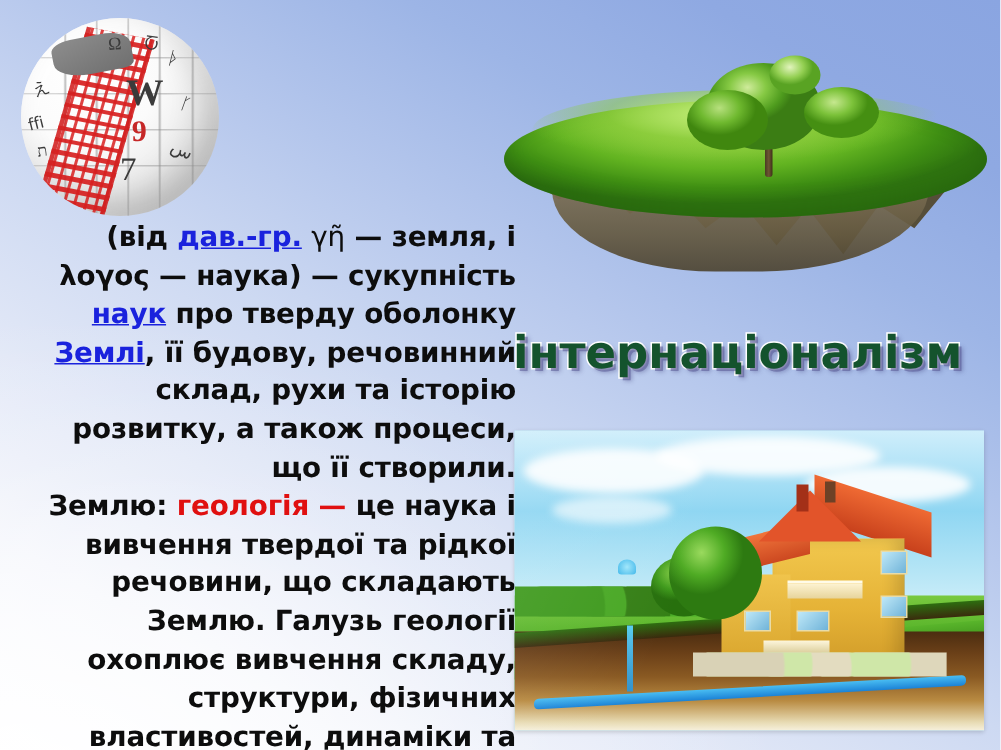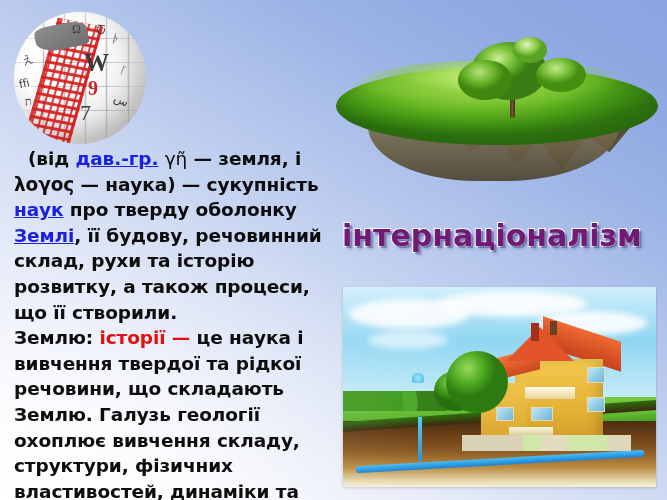--- a/index.html
+++ b/index.html
@@ -224,21 +224,21 @@
                 background: radial-gradient(45% 45% at 40% 30%, #e2f4bd 0%, #93cf52 60%, #59a323 100%); }
 
   
   .intern {
     position: absolute;
     left: 342px;
     top: 218px;
     font-size: 30px;
     font-weight: 700;
     font-family: "DejaVu Sans", sans-serif;
-    color: #701a75;
+    color: #14532d;
     -webkit-text-stroke: 2px #ffffff;
     paint-order: stroke fill;
     text-shadow: 2px 2px 0 rgba(90,90,150,0.55), 3px 3px 3px rgba(60,60,120,0.35);
     white-space: nowrap;
     letter-spacing: 0px;
     text-align: center;
   }
 
   
   .body-text {
@@ -246,21 +246,21 @@
     left: 14px;
     top: 146px;
     width: 330px;
     font-size: 18.5px;
     font-weight: 700;
     line-height: 25.6px;
     color: #0d0d0d;
     font-family: "DejaVu Sans", sans-serif;
     letter-spacing: -0.1px;
   }
-  .body-text p { margin: 0; }
+  .body-text p { margin: 0; text-align: right; }
   .lnk { color: #1a22dd; text-decoration: underline; }
   .red { color: #e01010; }
   .grk { font-family: "DejaVu Sans", sans-serif; font-weight: 700; }
   .grk-norm { font-weight: 400; }
   .indent { padding-left: 14px; }
 
   
   .house-pic {
     position: absolute;
     left: 343px;
@@ -455,21 +455,21 @@
     <div class="canopy c4"></div>
   </div>
 
   <div class="intern">інтернаціоналізм</div>
 
   <div class="body-text">
     <p>
       <span class="indent">(від </span><a class="lnk" href="#">дав.-гр.</a><span> </span><span class="grk grk-norm">γῆ</span><span> — земля, і </span><span class="grk">λογος</span><span> — наука) — сукупність </span><a class="lnk" href="#">наук</a><span> про тверду оболонку </span><a class="lnk" href="#">Землі</a><span>, її будову, речовинний склад, рухи та історію розвитку, а також процеси, що її створили.</span>
     </p>
     <p>
-      <span>Землю: </span><span class="red">історії —</span><span> це наука і вивчення твердої та рідкої речовини, що складають Землю. Галузь геології охоплює вивчення складу, структури, фізичних властивостей, динаміки та історії земних матеріалів, а також процесів, за допомогою яких вони формуються, переміщуються і змінюються.</span>
+      <span>Землю: </span><span class="red">геологія —</span><span> це наука і вивчення твердої та рідкої речовини, що складають Землю. Галузь геології охоплює вивчення складу, структури, фізичних властивостей, динаміки та історії земних матеріалів, а також процесів, за допомогою яких вони формуються, переміщуються і змінюються.</span>
     </p>
   </div>
 
   <div class="house-pic">
     <div class="sky"></div>
     <div class="cloud cl1"></div>
     <div class="cloud cl2"></div>
     <div class="cloud cl3"></div>
     <div class="cloud cl4"></div>
     <div class="lawn"></div>

